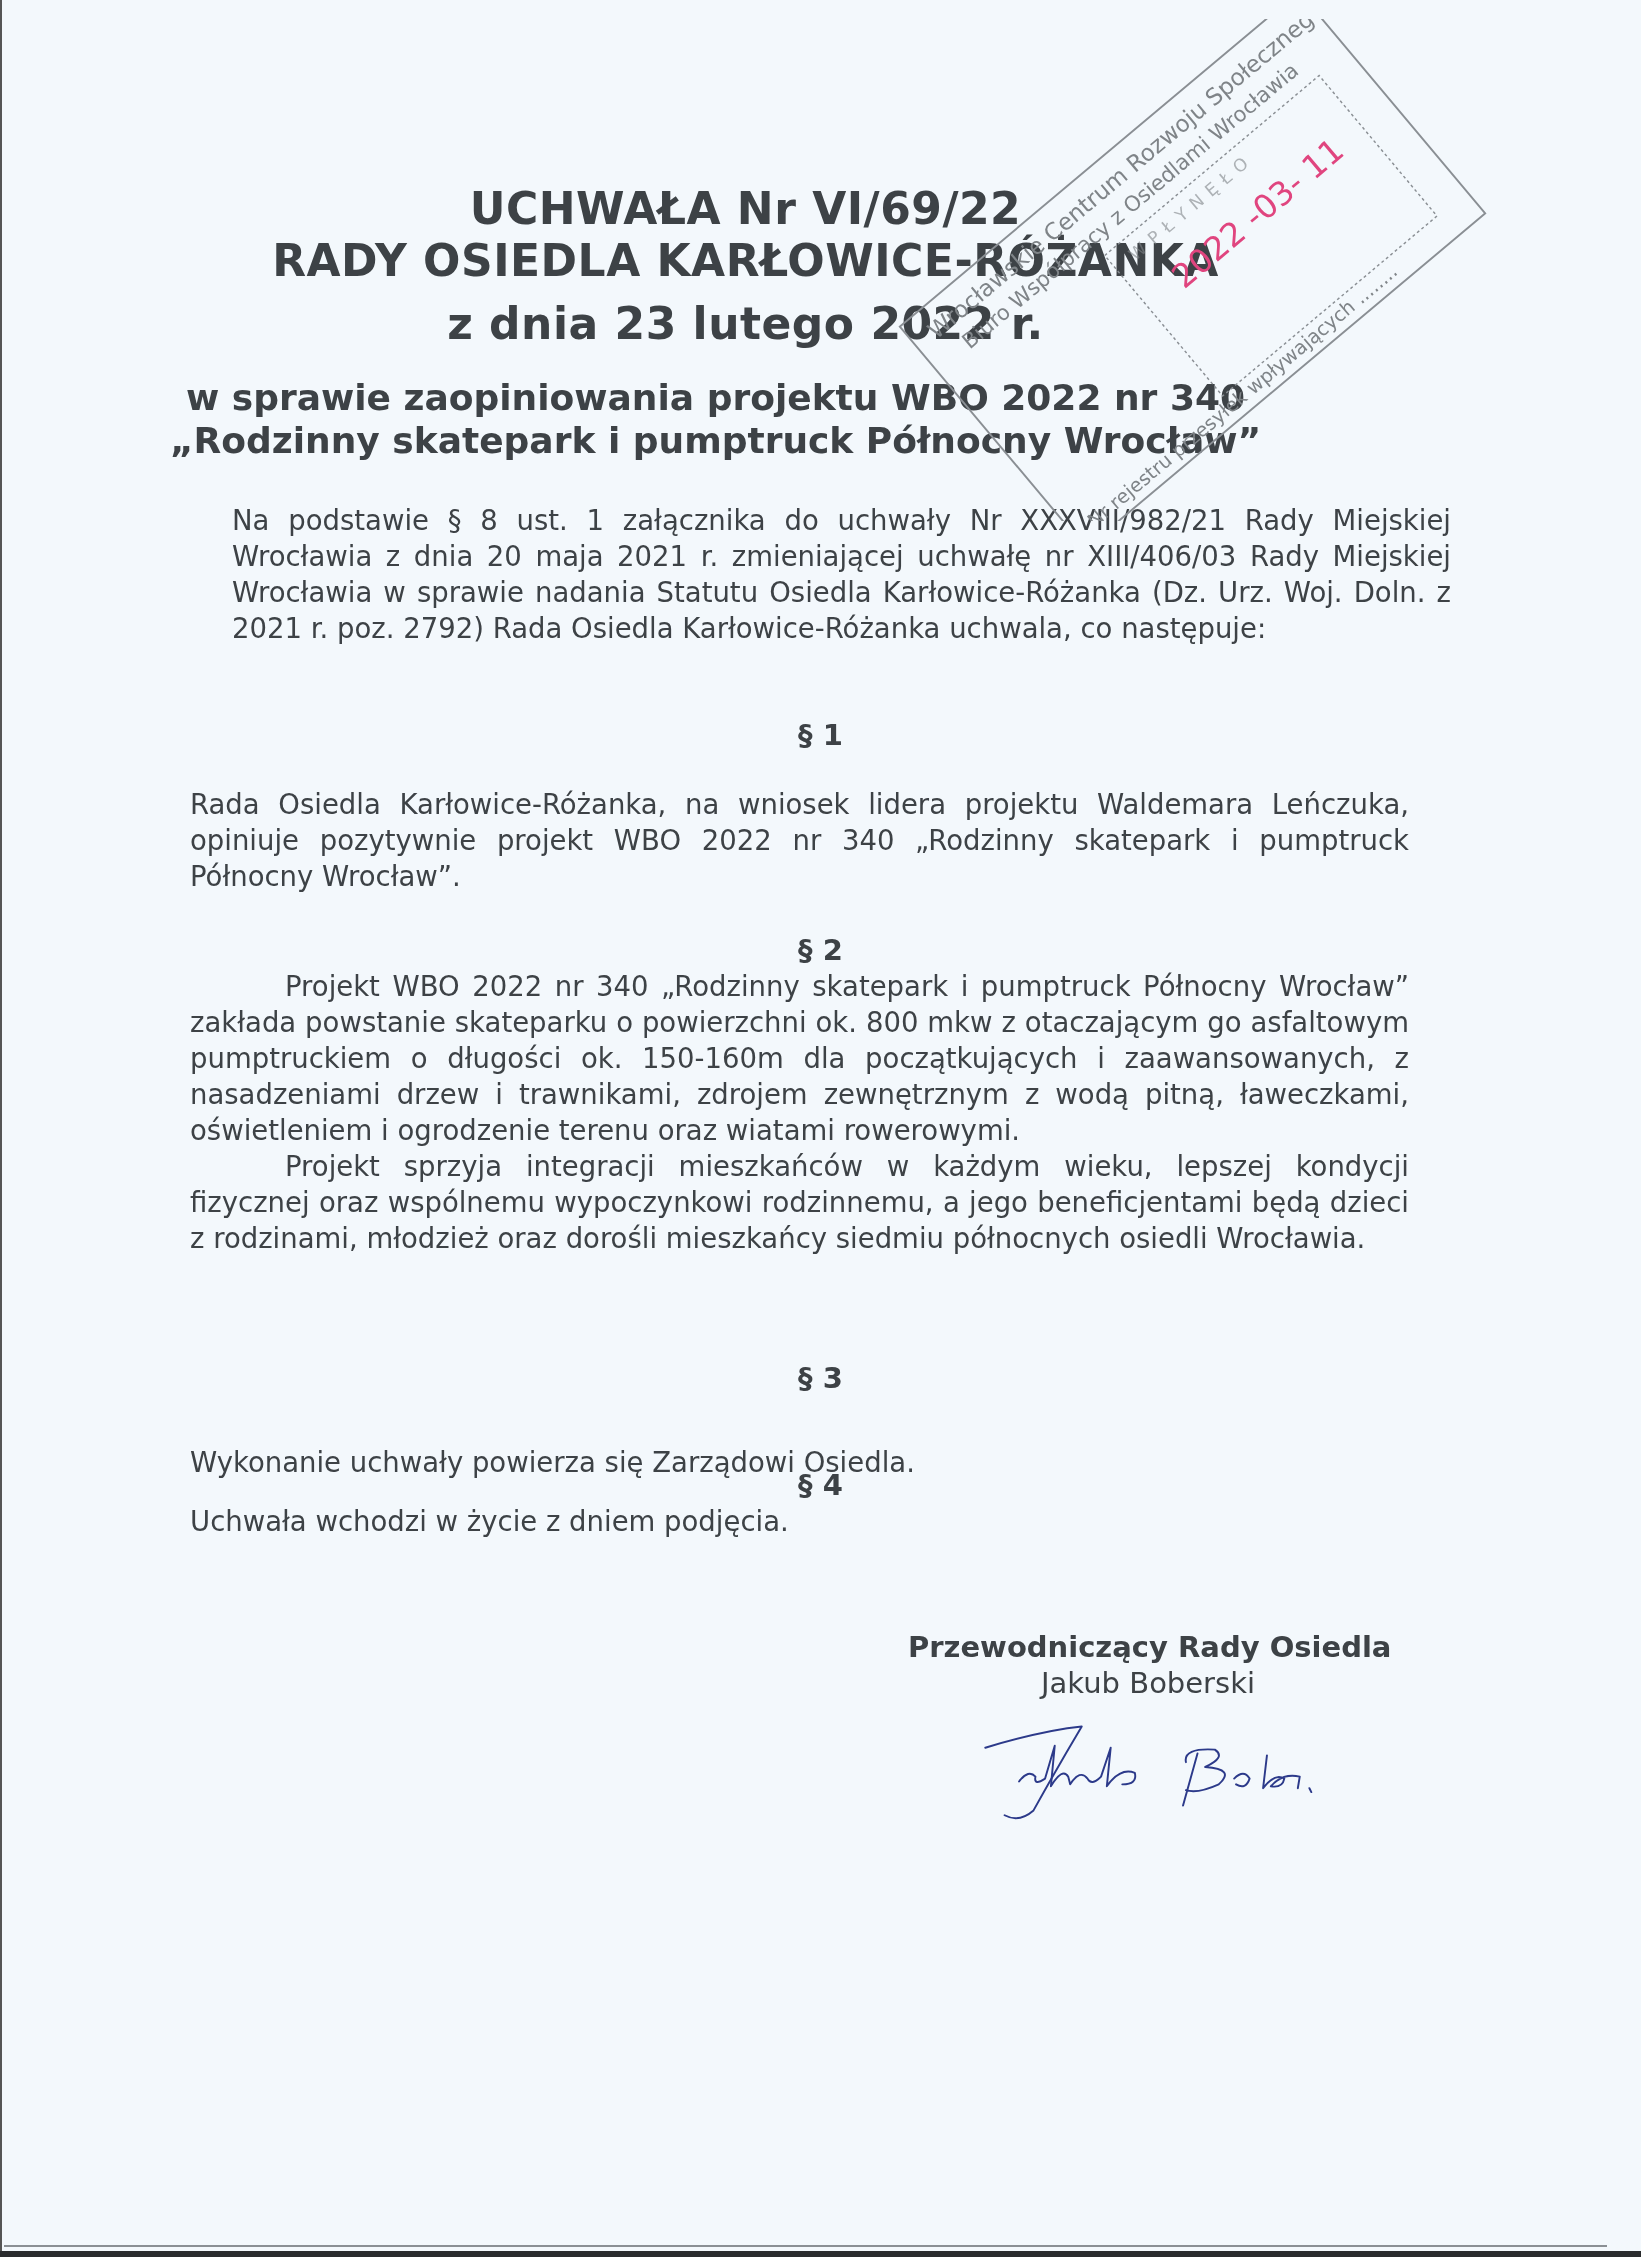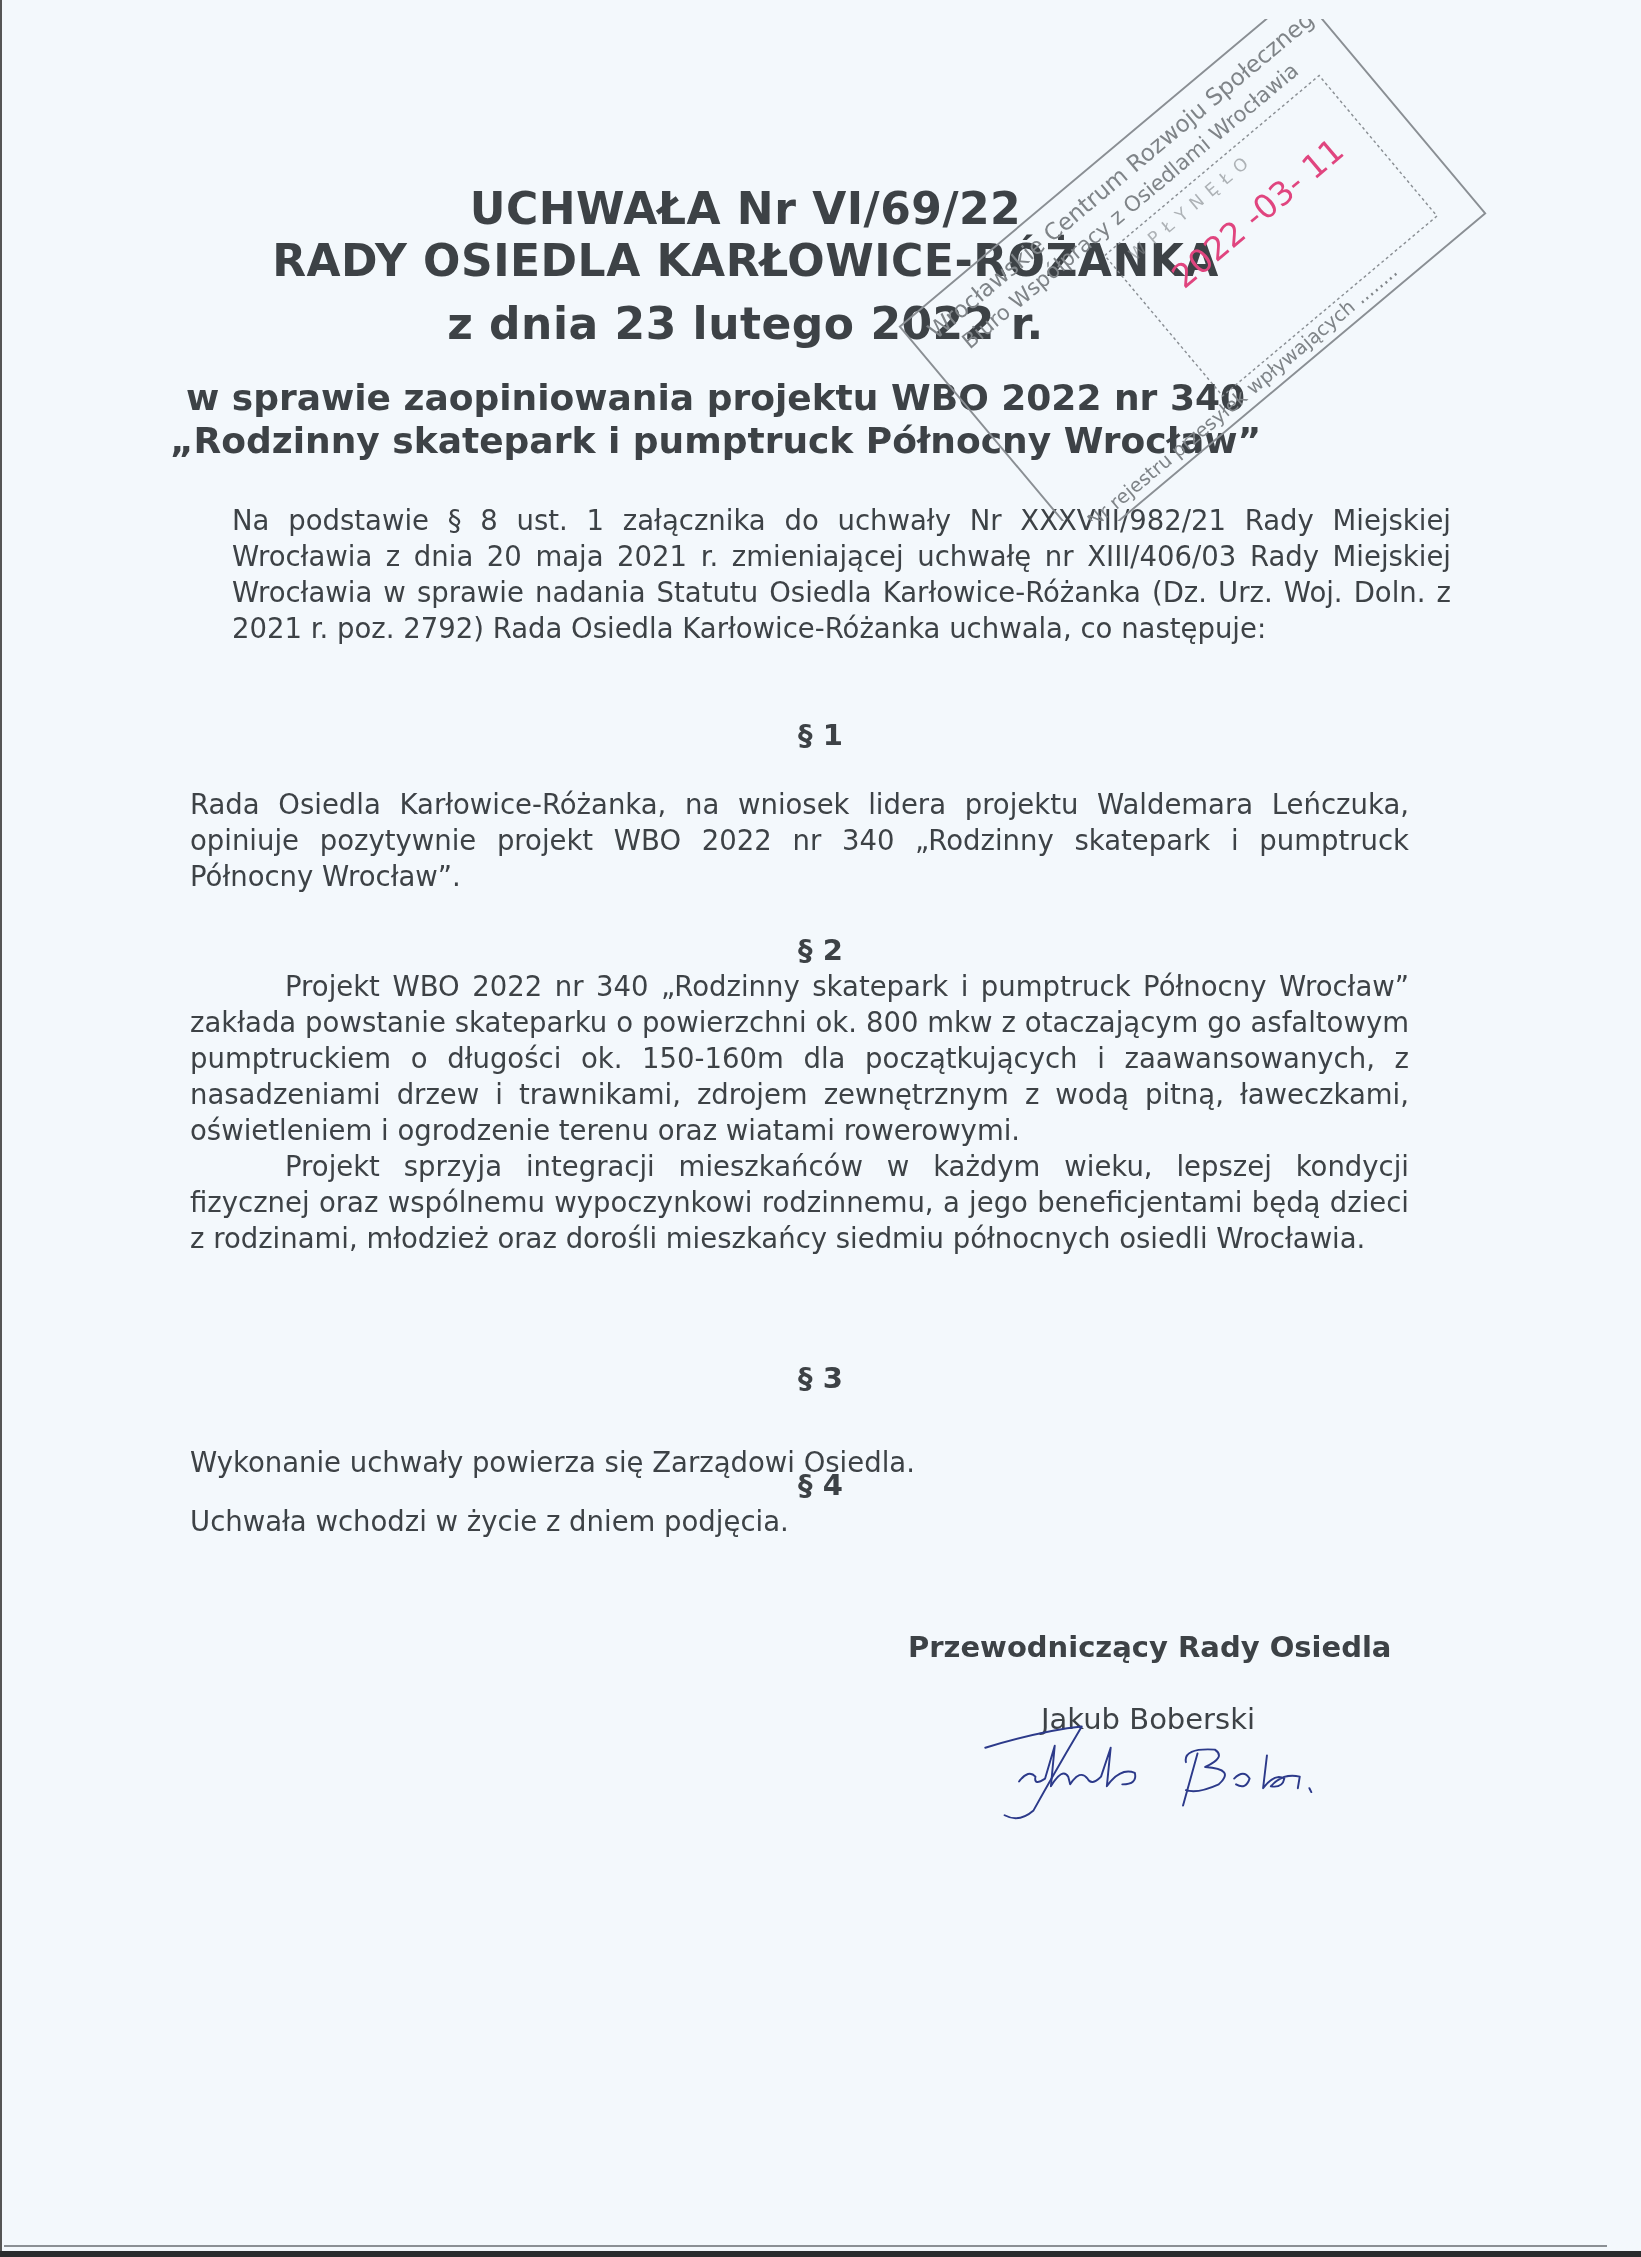--- a/index.html
+++ b/index.html
@@ -39,21 +39,21 @@
     .para-heading {
       position: absolute; left: 0; width: 1641px; text-align: center;
       font-weight: bold; font-size: 29px; color: #3d4246;
     }
 
     .sign-title {
       position: absolute; left: 908px; top: 1610px;
       font-weight: bold; font-size: 29px; margin-top: 20px;
     }
     .sign-name {
-      position: absolute; left: 1041px; top: 1702px;
+      position: absolute; left: 1041px; top: 1666px;
       font-size: 29px;
     }
     .signature { position: absolute; left: 966px; top: 1709px; width: 463px; height: 116px; }
 
     
     .stamp {
       position: absolute; left: 874px; top: 19.3px; width: 637px; height: 502px;
       pointer-events: none;
     }
     .stamp-text {

